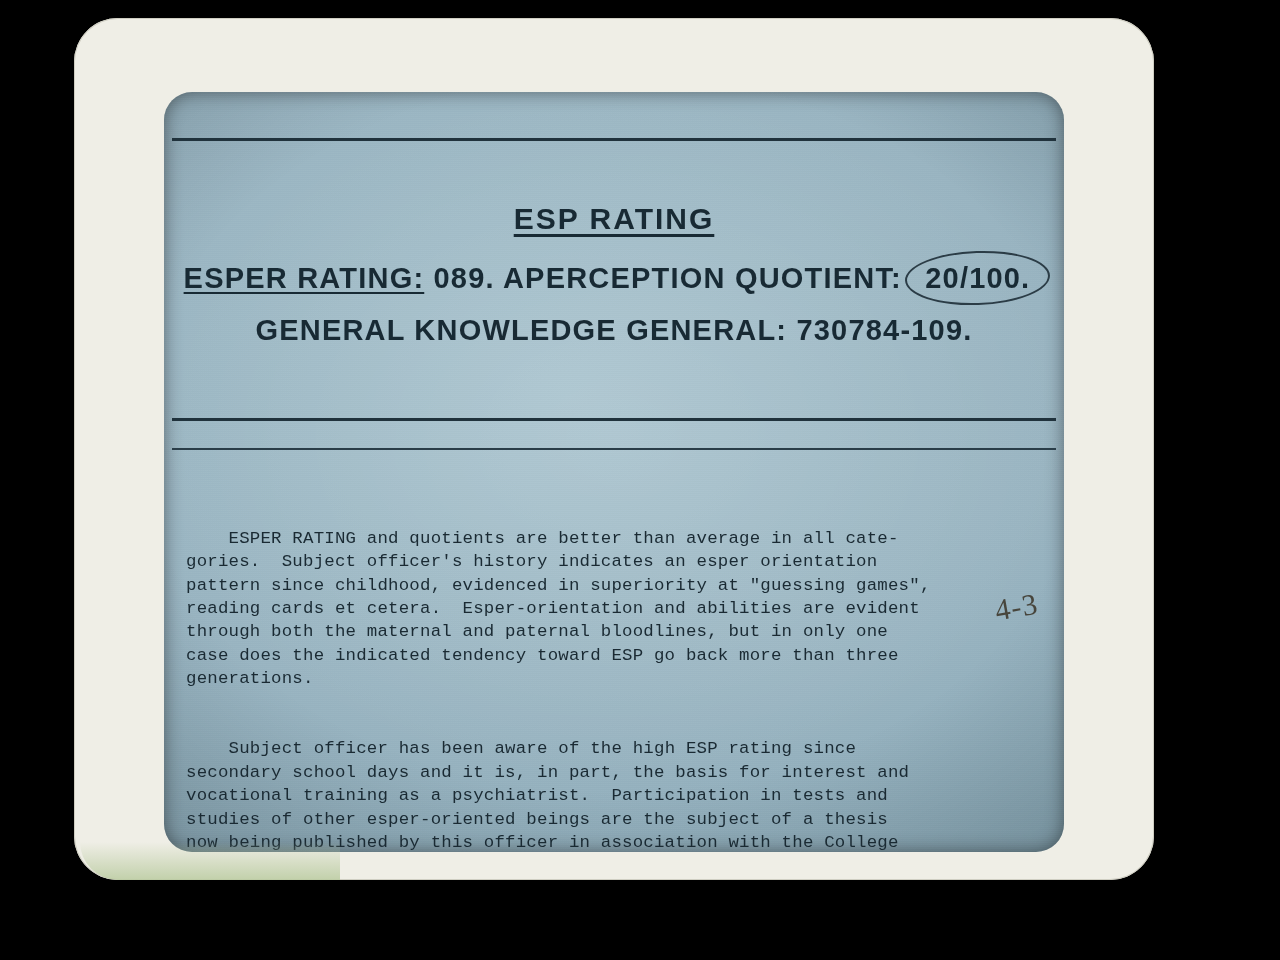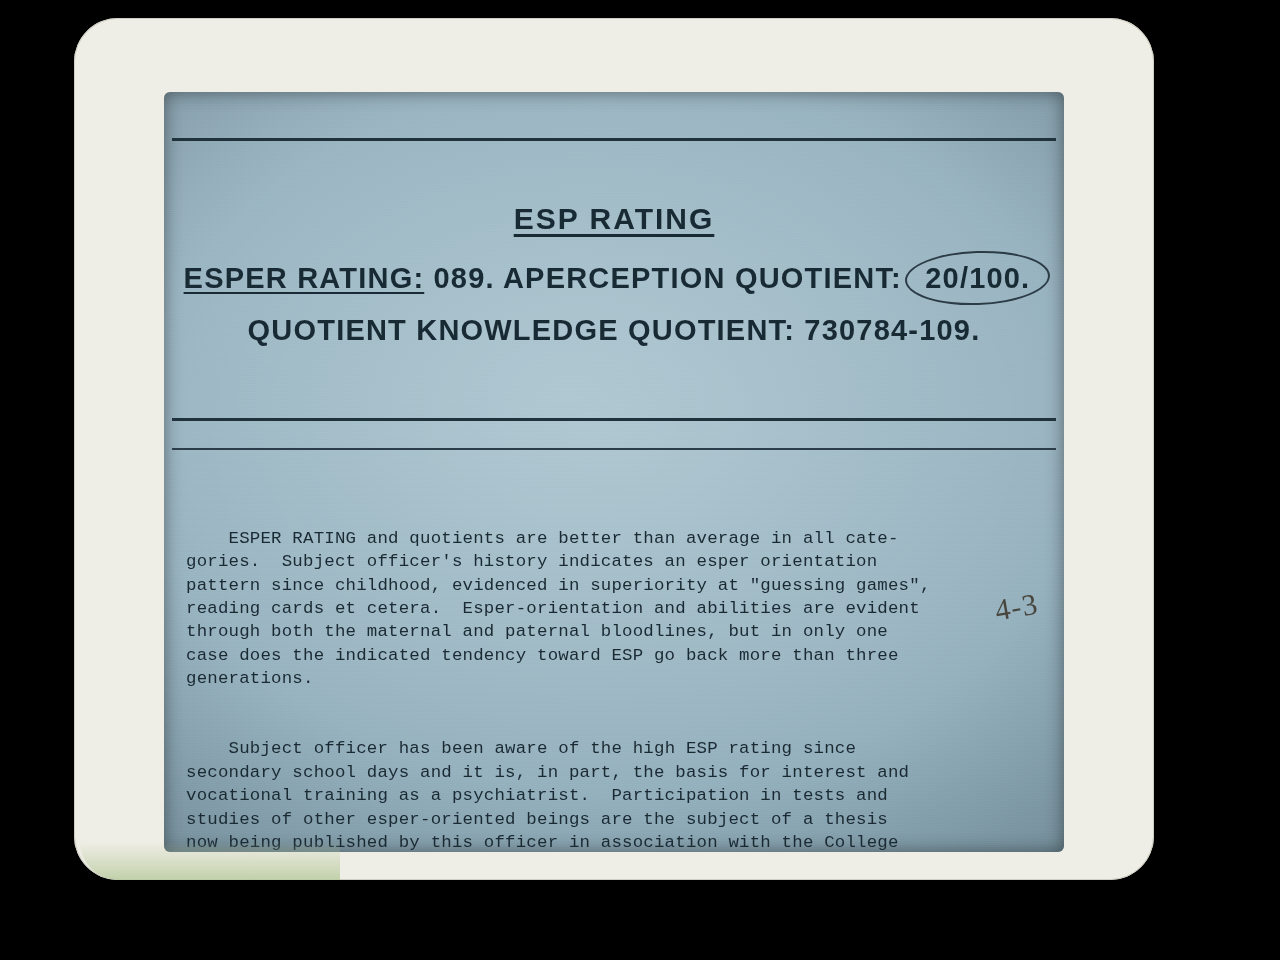--- a/index.html
+++ b/index.html
@@ -39,21 +39,21 @@
     pointer-events: none;
   }
 
   
   #card {
     position: absolute;
     left: 90px;
     top: 74px;
     width: 900px;
     height: 760px;
-    border-radius: 6px;
+    border-radius: 28px;
     overflow: hidden;
     background:
       radial-gradient(ellipse 120% 100% at 45% 40%, #a9c4cf 0%, #9ab5c2 45%, #86a6b4 78%, #7b9dac 100%);
     box-shadow: 0 0 18px rgba(0,0,0,0.45) inset;
   }
   
   #card .vignette {
     position: absolute;
     inset: 0;
     background:
@@ -175,21 +175,21 @@
         <span>089.</span>
         <span>APERCEPTION QUOTIENT:</span>
         <span class="circled-wrap">
           <span class="ellipse"></span>
           <span>20/100.</span>
         </span>
       </div>
 
 
       <div class="quotient-line">
-        <span>QUOTIENT KNOWLEDGE QUOTIENT:</span>
+        <span>GENERAL KNOWLEDGE GENERAL:</span>
         <span>730784-109.</span>
       </div>
 
     </div>
 
     <div class="rule" id="rule-mid"></div>
     <div class="rule" id="rule-body-top"></div>
 
     <div id="body-text">
       <div class="para">    ESPER RATING and quotients are better than average in all cate-

